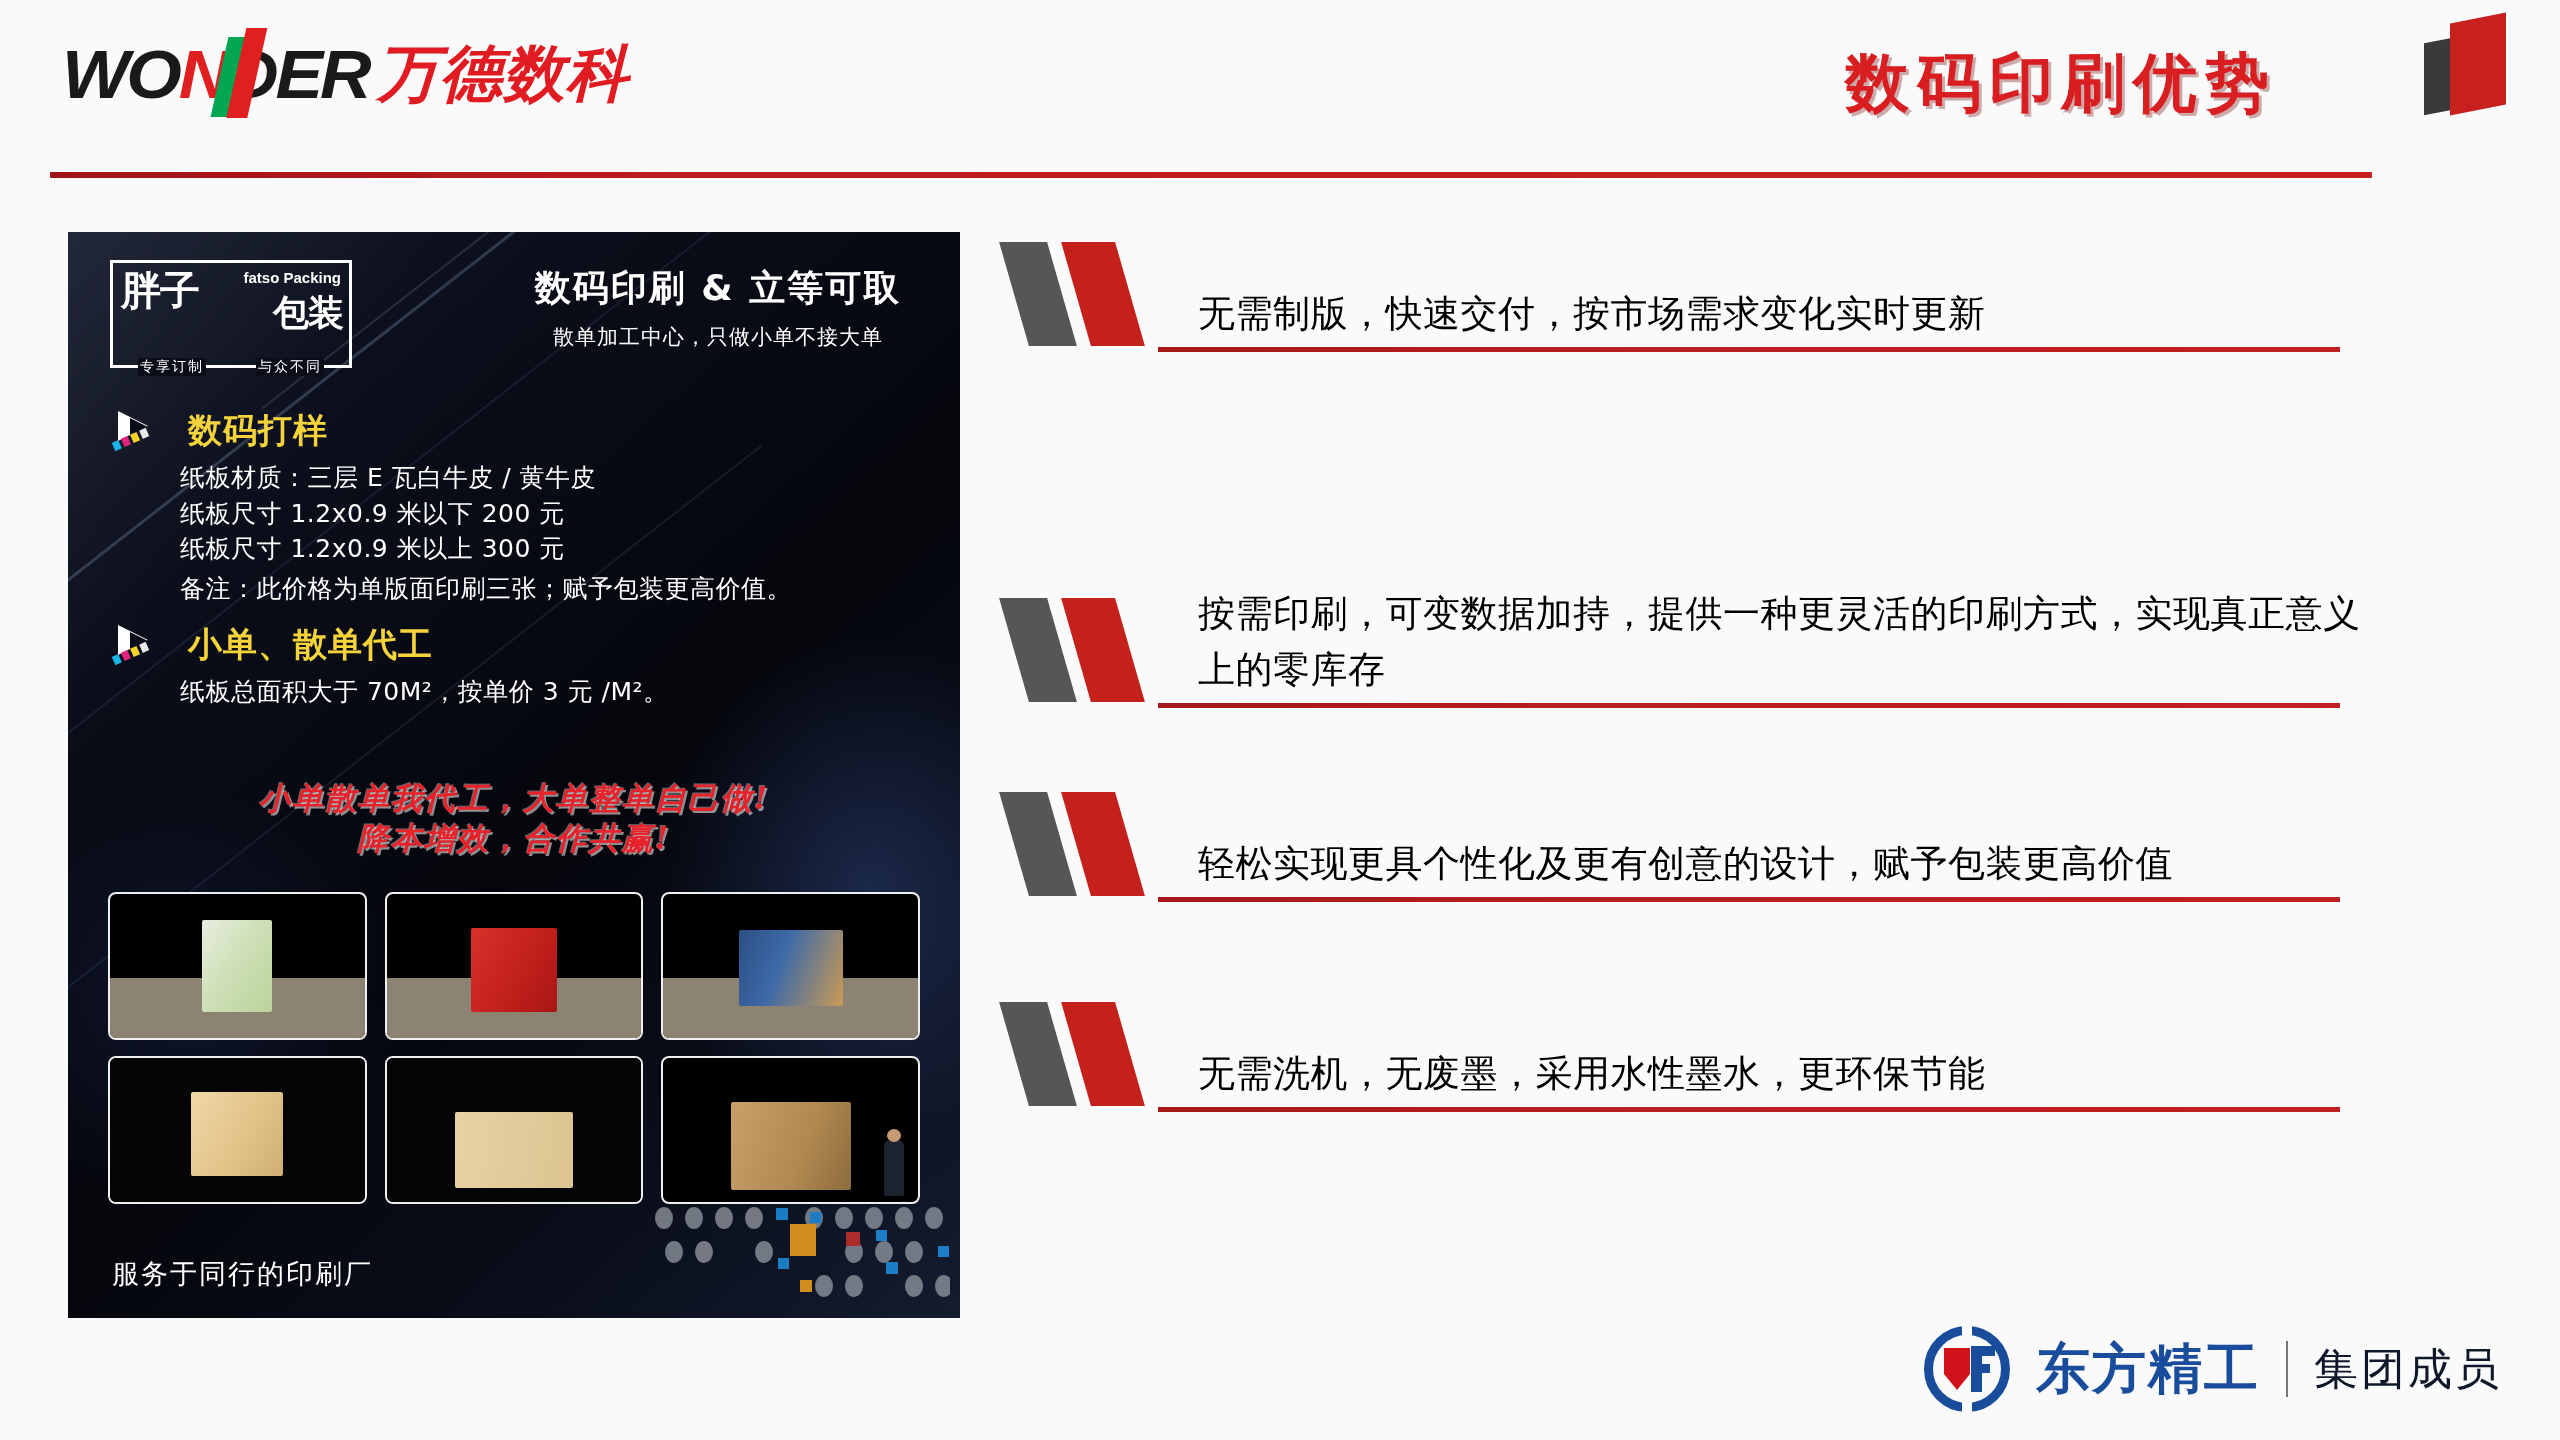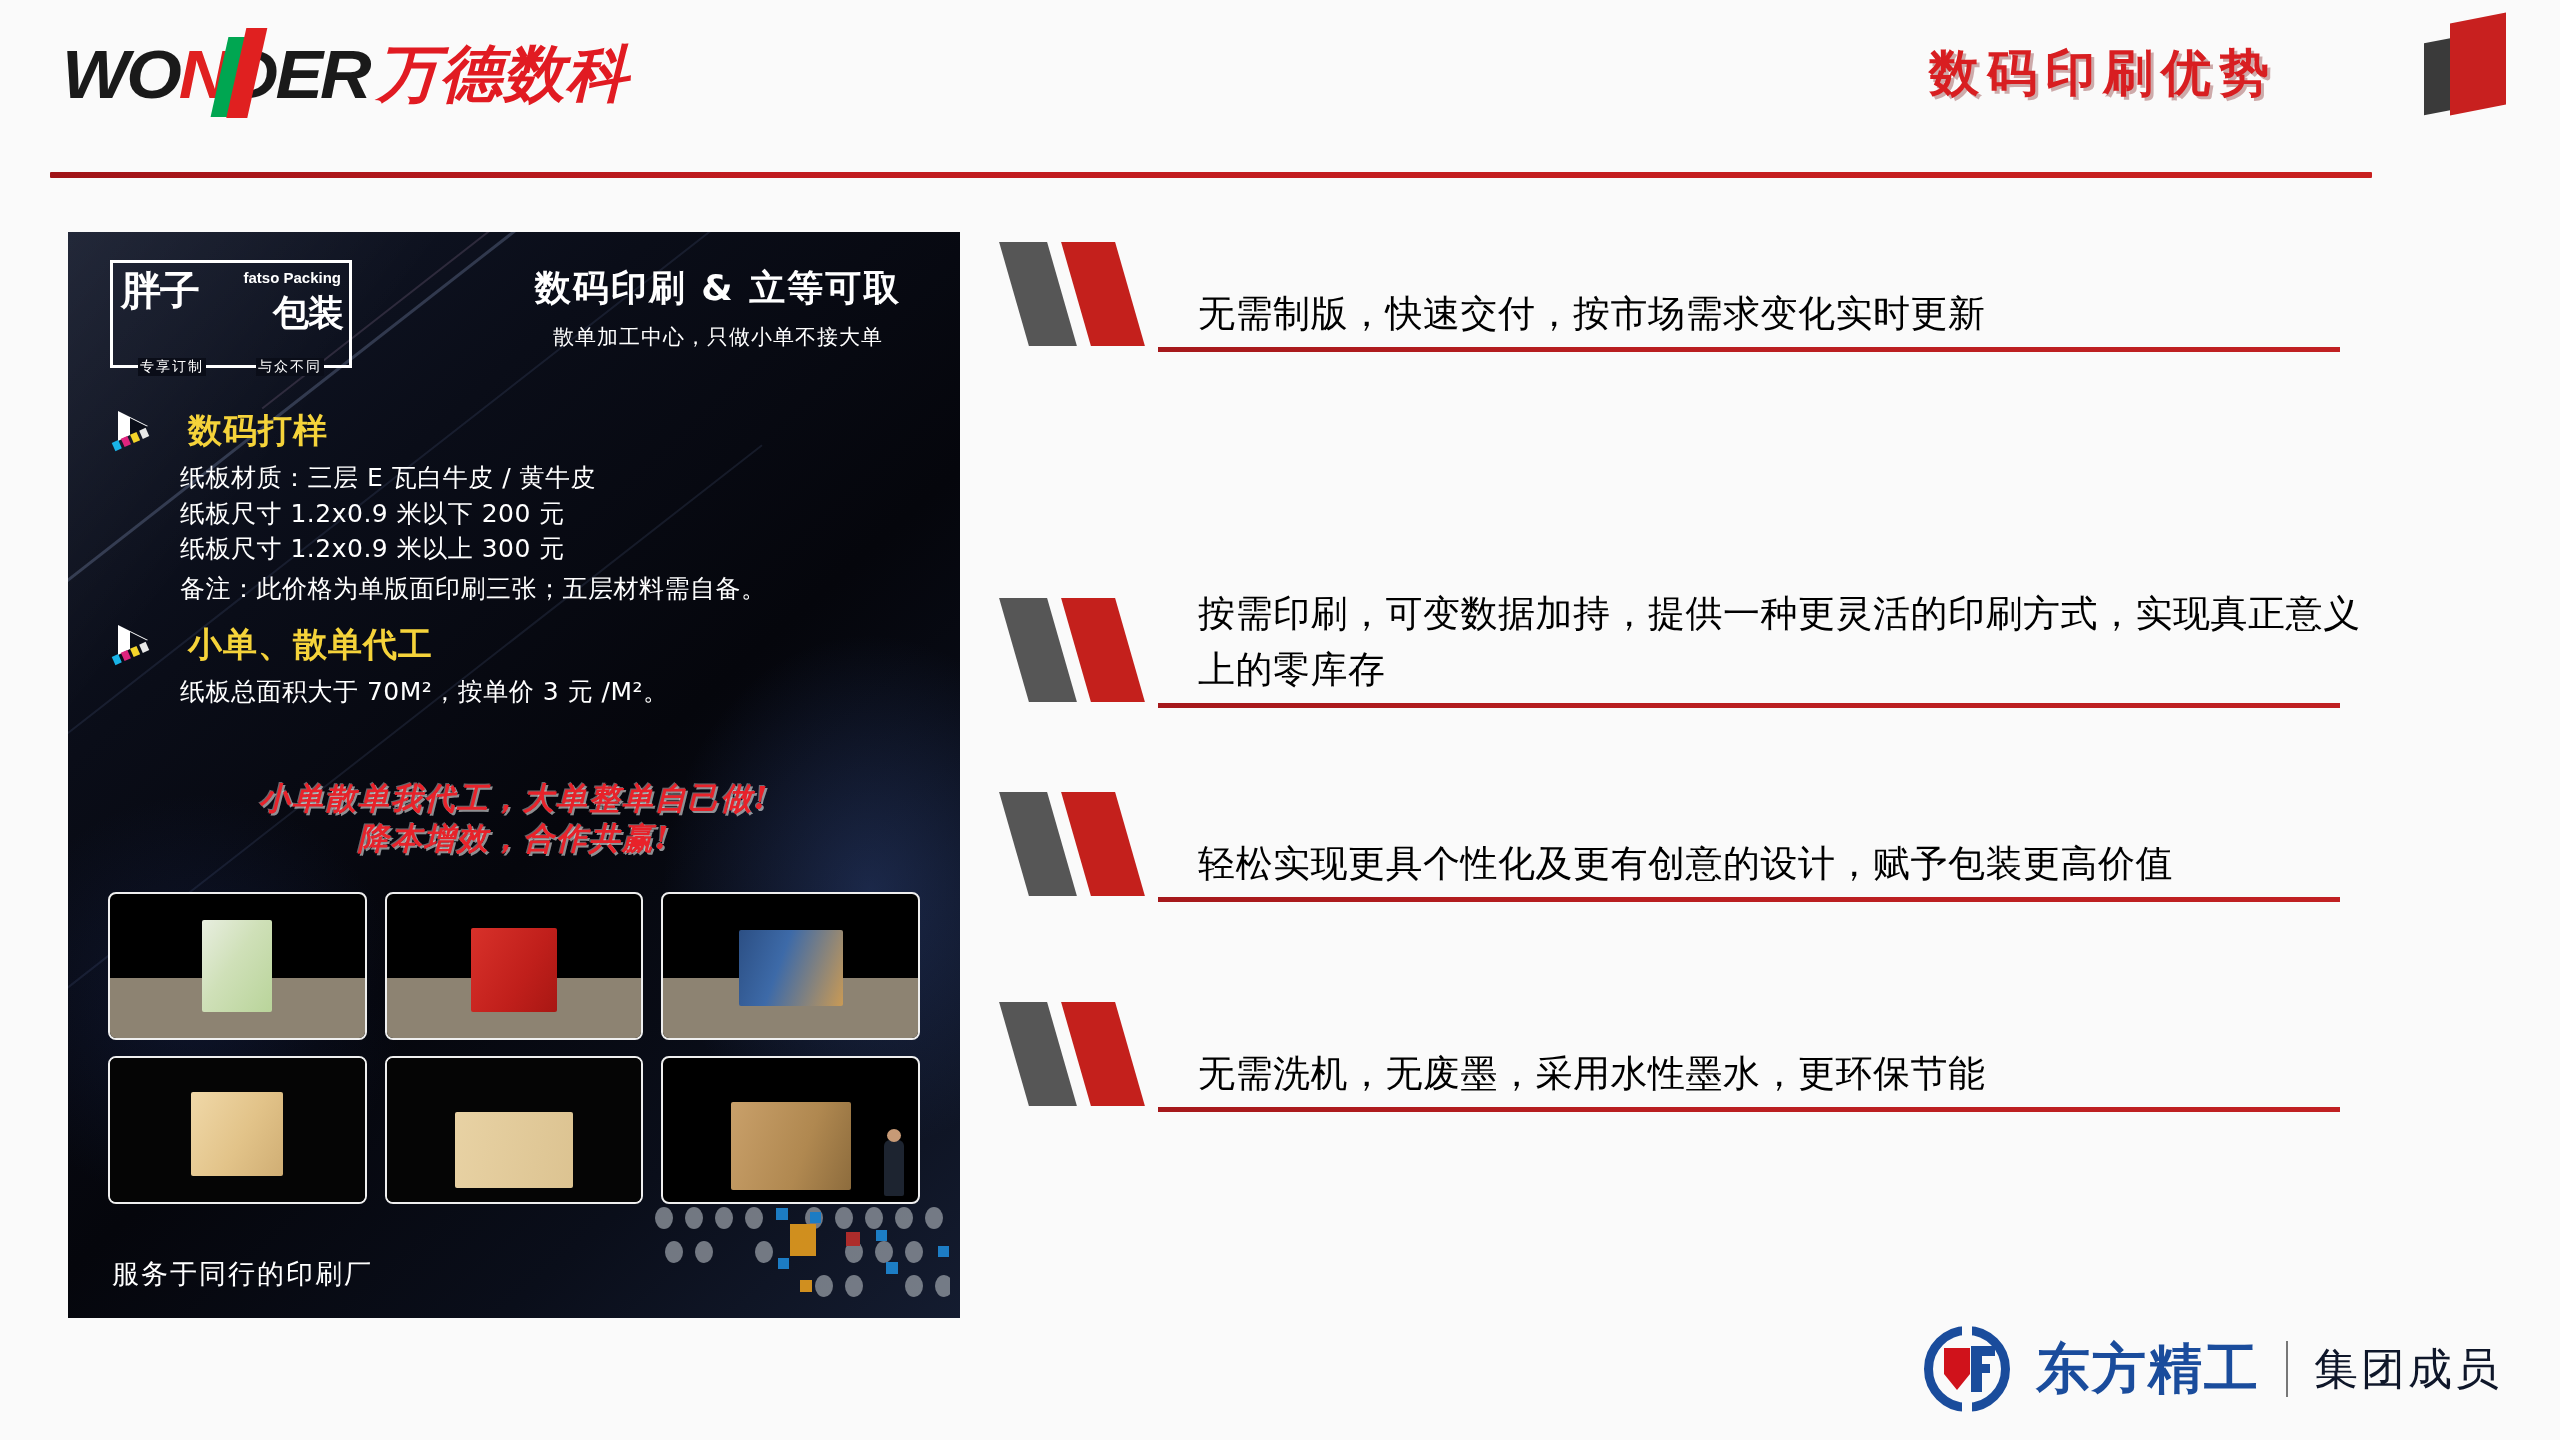--- a/index.html
+++ b/index.html
@@ -30,21 +30,21 @@
     position:absolute;left:166px;top:-12px;width:20px;height:90px;
     background:#E02020;transform:skewX(-12deg);z-index:1;
   }
   .brand-cn{
     margin-left:23px;color:#E11B22;font-size:62px;font-weight:bold;
     font-family:"DejaVu Sans",sans-serif;letter-spacing:1px;line-height:1;
     font-style:italic;
   }
   .page-title{
     position:absolute;right:283px;top:40px;
-    color:#D81E21;font-size:50px;font-weight:bold;
+    color:#D81E21;font-size:64px;font-weight:bold;
     letter-spacing:8px;font-family:"DejaVu Sans",sans-serif;
     text-shadow:3px 3px 0 rgba(120,20,20,.35);
   }
   .corner-deco{position:absolute;right:30px;top:10px;width:110px;height:105px;}
   .corner-deco .cd-gray{
     position:absolute;left:4px;top:30px;width:34px;height:72px;
     background:#3A3A3A;transform:skewY(-11deg);
   }
   .corner-deco .cd-red{
     position:absolute;left:30px;top:8px;width:56px;height:92px;
@@ -286,21 +286,21 @@
               <i class="d-y"></i>
               <i class="d-k"></i>
             </span>
         </span>
         <span class="sec-title">数码打样</span>
       </div>
       <div class="sec-lines">
         <div>纸板材质：三层 E 瓦白牛皮 / 黄牛皮</div>
         <div>纸板尺寸 1.2x0.9 米以下 200 元</div>
         <div>纸板尺寸 1.2x0.9 米以上 300 元</div>
-        <div class="sec-note">备注：此价格为单版面印刷三张；五层材料需自备。</div>
+        <div class="sec-note">备注：此价格为单版面印刷三张；赋予包装更高价值。</div>
       </div>
     </div>
 
     <div class="sec" style="top:390px;">
       <div class="sec-head">
         <span class="arrow-ico">
           <i class="ar"></i>
             <i class="ar2"></i>
           <span class="dots">
               <i class="d-c"></i>

